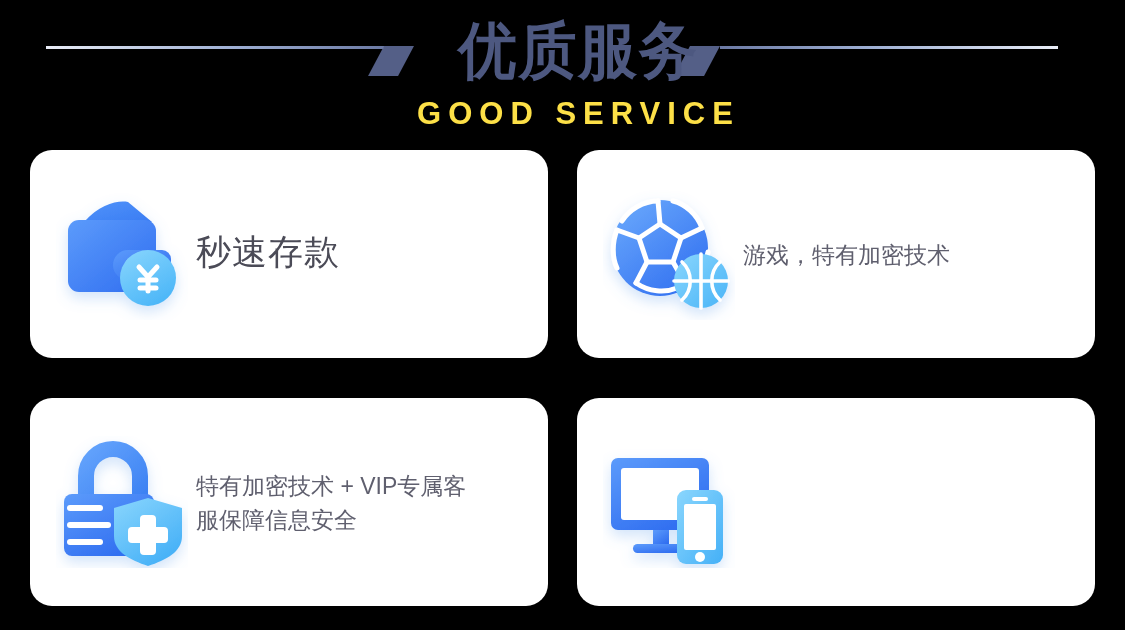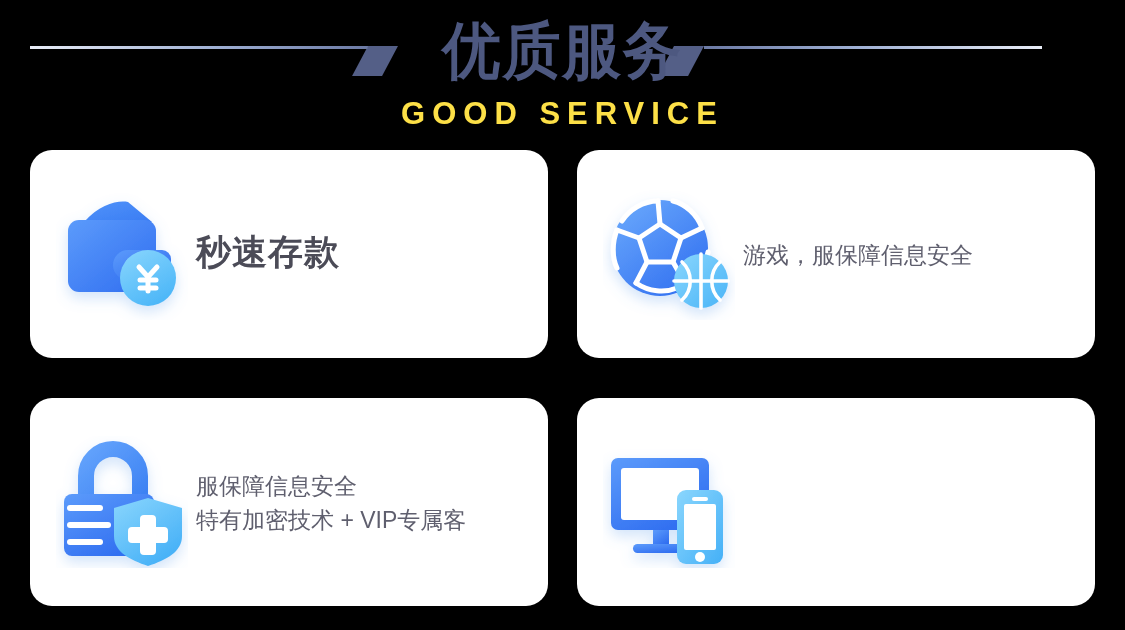--- a/index.html
+++ b/index.html
@@ -11,21 +11,21 @@
     width: 1125px;
     height: 630px;
     overflow: hidden;
     font-family: "Liberation Sans", "DejaVu Sans", sans-serif;
     position: relative;
   }
 
   
   .header {
     position: absolute;
-    left: 0;
+    left: 16px;
     top: 0;
     width: 1072px;
     height: 142px;
   }
   .header-deco {
     position: absolute;
     top: 46px;
     height: 30px;
     width: 400px;
   }
@@ -116,21 +116,21 @@
     flex: 0 0 132px;
     position: relative;
   }
   .card-text {
     margin-left: 8px;
     padding-bottom: 4px;
   }
   .card-title {
     font-size: 35px;
     line-height: 44px;
-    font-weight: 700;
+    font-weight: 400;
     color: #4b4b57;
     letter-spacing: 1px;
     white-space: nowrap;
   }
   .card-desc {
     font-size: 23px;
     line-height: 34px;
     color: #5f5f6e;
     margin-top: 6px;
     max-width: 330px;
@@ -236,21 +236,21 @@
             <path d="M98 66 v54"></path>
             <path d="M71 93 h54"></path>
             <path d="M79 74 C90 84 90 102 79 112"></path>
             <path d="M117 74 C106 84 106 102 117 112"></path>
           </g>
         </g>
       </svg>
     </div>
     <div class="card-text">
       <div class="card-desc">
-        <span class="ln">游戏，服保障信息安全</span>
+        <span class="ln">游戏，特有加密技术</span>
       </div>
     </div>
   </div>
 
   <div class="card">
     <div class="card-icon">
       <svg class="icon-svg" viewBox="0 0 132 132">
         <defs>
           <linearGradient id="lockGrad" x1="0" y1="0" x2="0.7" y2="1">
             <stop offset="0" stop-color="#5c9bfb"></stop>
@@ -279,22 +279,22 @@
           <path d="M92 62 L126 72 V100 C126 116 110 124 92 130 C74 124 58 116 58 100 V72 Z" fill="url(#shieldGrad)"></path>
           <g fill="#ffffff">
             <rect x="84" y="79" width="16" height="40" rx="4"></rect>
             <rect x="72" y="91" width="40" height="16" rx="4"></rect>
           </g>
         </g>
       </svg>
     </div>
     <div class="card-text">
       <div class="card-desc">
+        <span class="ln">特有加密技术 + VIP专属客</span>
         <span class="ln">服保障信息安全</span>
-        <span class="ln">特有加密技术 + VIP专属客</span>
       </div>
     </div>
   </div>
 
   <div class="card">
     <div class="card-icon">
       <svg class="icon-svg" viewBox="0 0 132 132">
         <defs>
           <linearGradient id="monGrad" x1="0" y1="0" x2="0.7" y2="1">
             <stop offset="0" stop-color="#5c9bfb"></stop>

